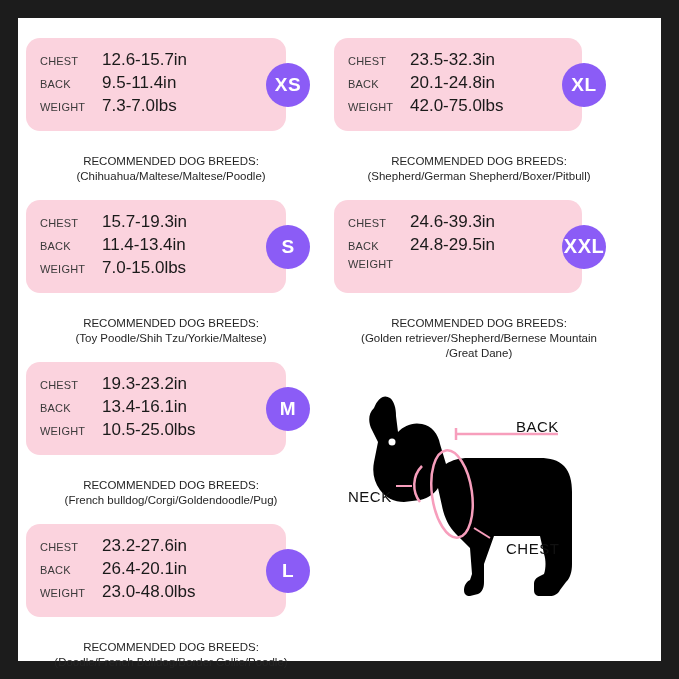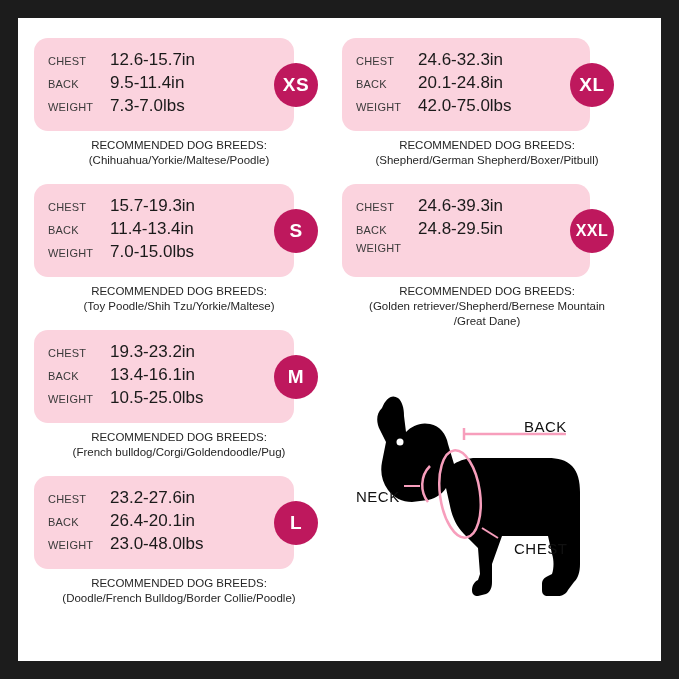--- a/index.html
+++ b/index.html
@@ -17,21 +17,21 @@
     position: absolute;
     left: 18px;
     top: 18px;
     width: 643px;
     height: 643px;
     background: #ffffff;
     box-sizing: border-box;
   }
   .columns {
     position: absolute;
-    left: 8px;
+    left: 0;
     top: 0;
     width: 643px;
     height: 555px;
   }
   .col {
     position: absolute;
     top: 20px;
     width: 300px;
   }
   .col-left { left: 8px; }
@@ -69,32 +69,32 @@
     color: #1a1a1a;
   }
   .badge {
     position: absolute;
     right: -24px;
     top: 50%;
     transform: translateY(-50%);
     width: 44px;
     height: 44px;
     border-radius: 50%;
-    background: #be185d;
+    background: #8b5cf6;
     color: #ffffff;
     font-size: 19px;
     font-weight: bold;
     display: flex;
     align-items: center;
     justify-content: center;
     letter-spacing: .5px;
   }
-  .badge.small-text { font-size: 16px; }
+  .badge.small-text { font-size: 20px; }
   .breeds {
-    margin-top: 7px;
+    margin-top: 23px;
     text-align: center;
     font-size: 11.5px;
     color: #262626;
     line-height: 15px;
     width: 290px;
   }
   .breeds .line2 { display: block; }
 
   
   .dog-area {
@@ -133,21 +133,21 @@
             <span class="row-value">9.5-11.4in</span>
           </div>
           <div class="row">
             <span class="row-label">WEIGHT</span>
             <span class="row-value">7.3-7.0lbs</span>
           </div>
           <div class="badge">XS</div>
         </div>
         <div class="breeds">
           <span>RECOMMENDED DOG BREEDS:</span><br>
-          <span>(Chihuahua/Yorkie/Maltese/Poodle)</span>
+          <span>(Chihuahua/Maltese/Maltese/Poodle)</span>
         </div>
       </div>
 
       <div class="size-block">
         <div class="card">
           <div class="row">
             <span class="row-label">CHEST</span>
             <span class="row-value">15.7-19.3in</span>
           </div>
           <div class="row">
@@ -211,21 +211,21 @@
       </div>
 
     </div>
 
     <div class="col col-right">
 
       <div class="size-block">
         <div class="card wide">
           <div class="row">
             <span class="row-label">CHEST</span>
-            <span class="row-value">24.6-32.3in</span>
+            <span class="row-value">23.5-32.3in</span>
           </div>
           <div class="row">
             <span class="row-label">BACK</span>
             <span class="row-value">20.1-24.8in</span>
           </div>
           <div class="row">
             <span class="row-label">WEIGHT</span>
             <span class="row-value">42.0-75.0lbs</span>
           </div>
           <div class="badge">XL</div>

